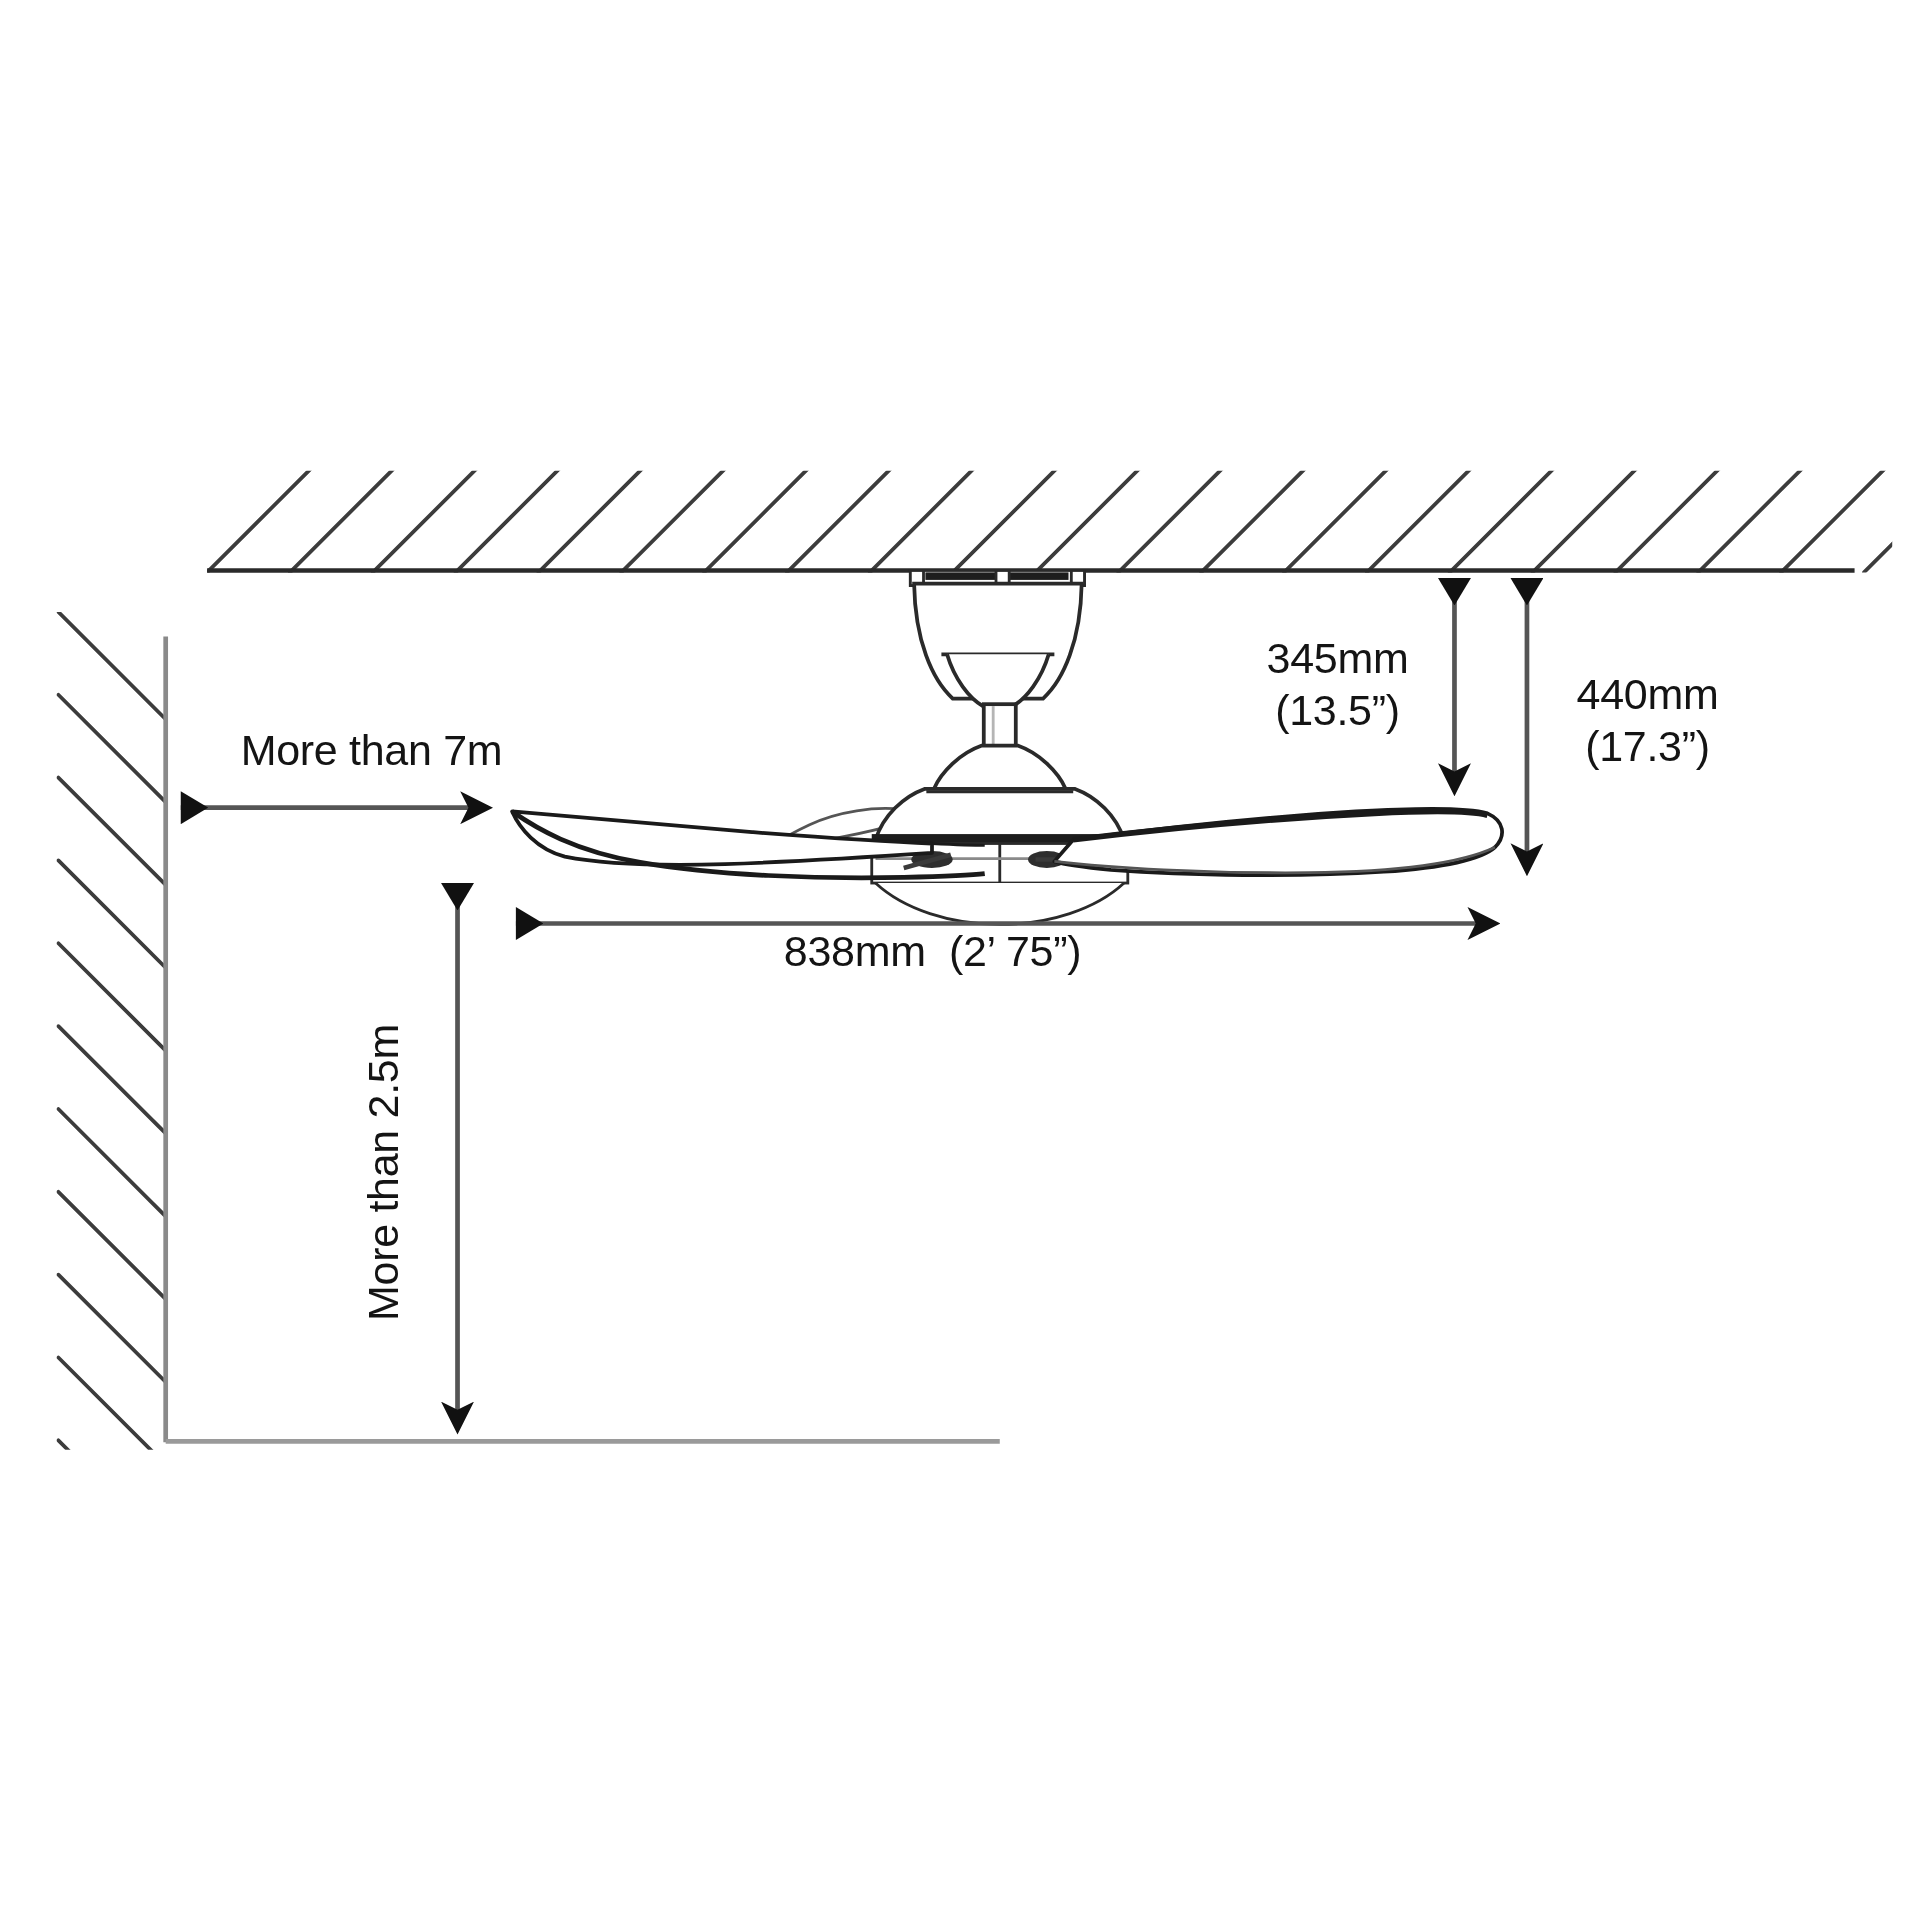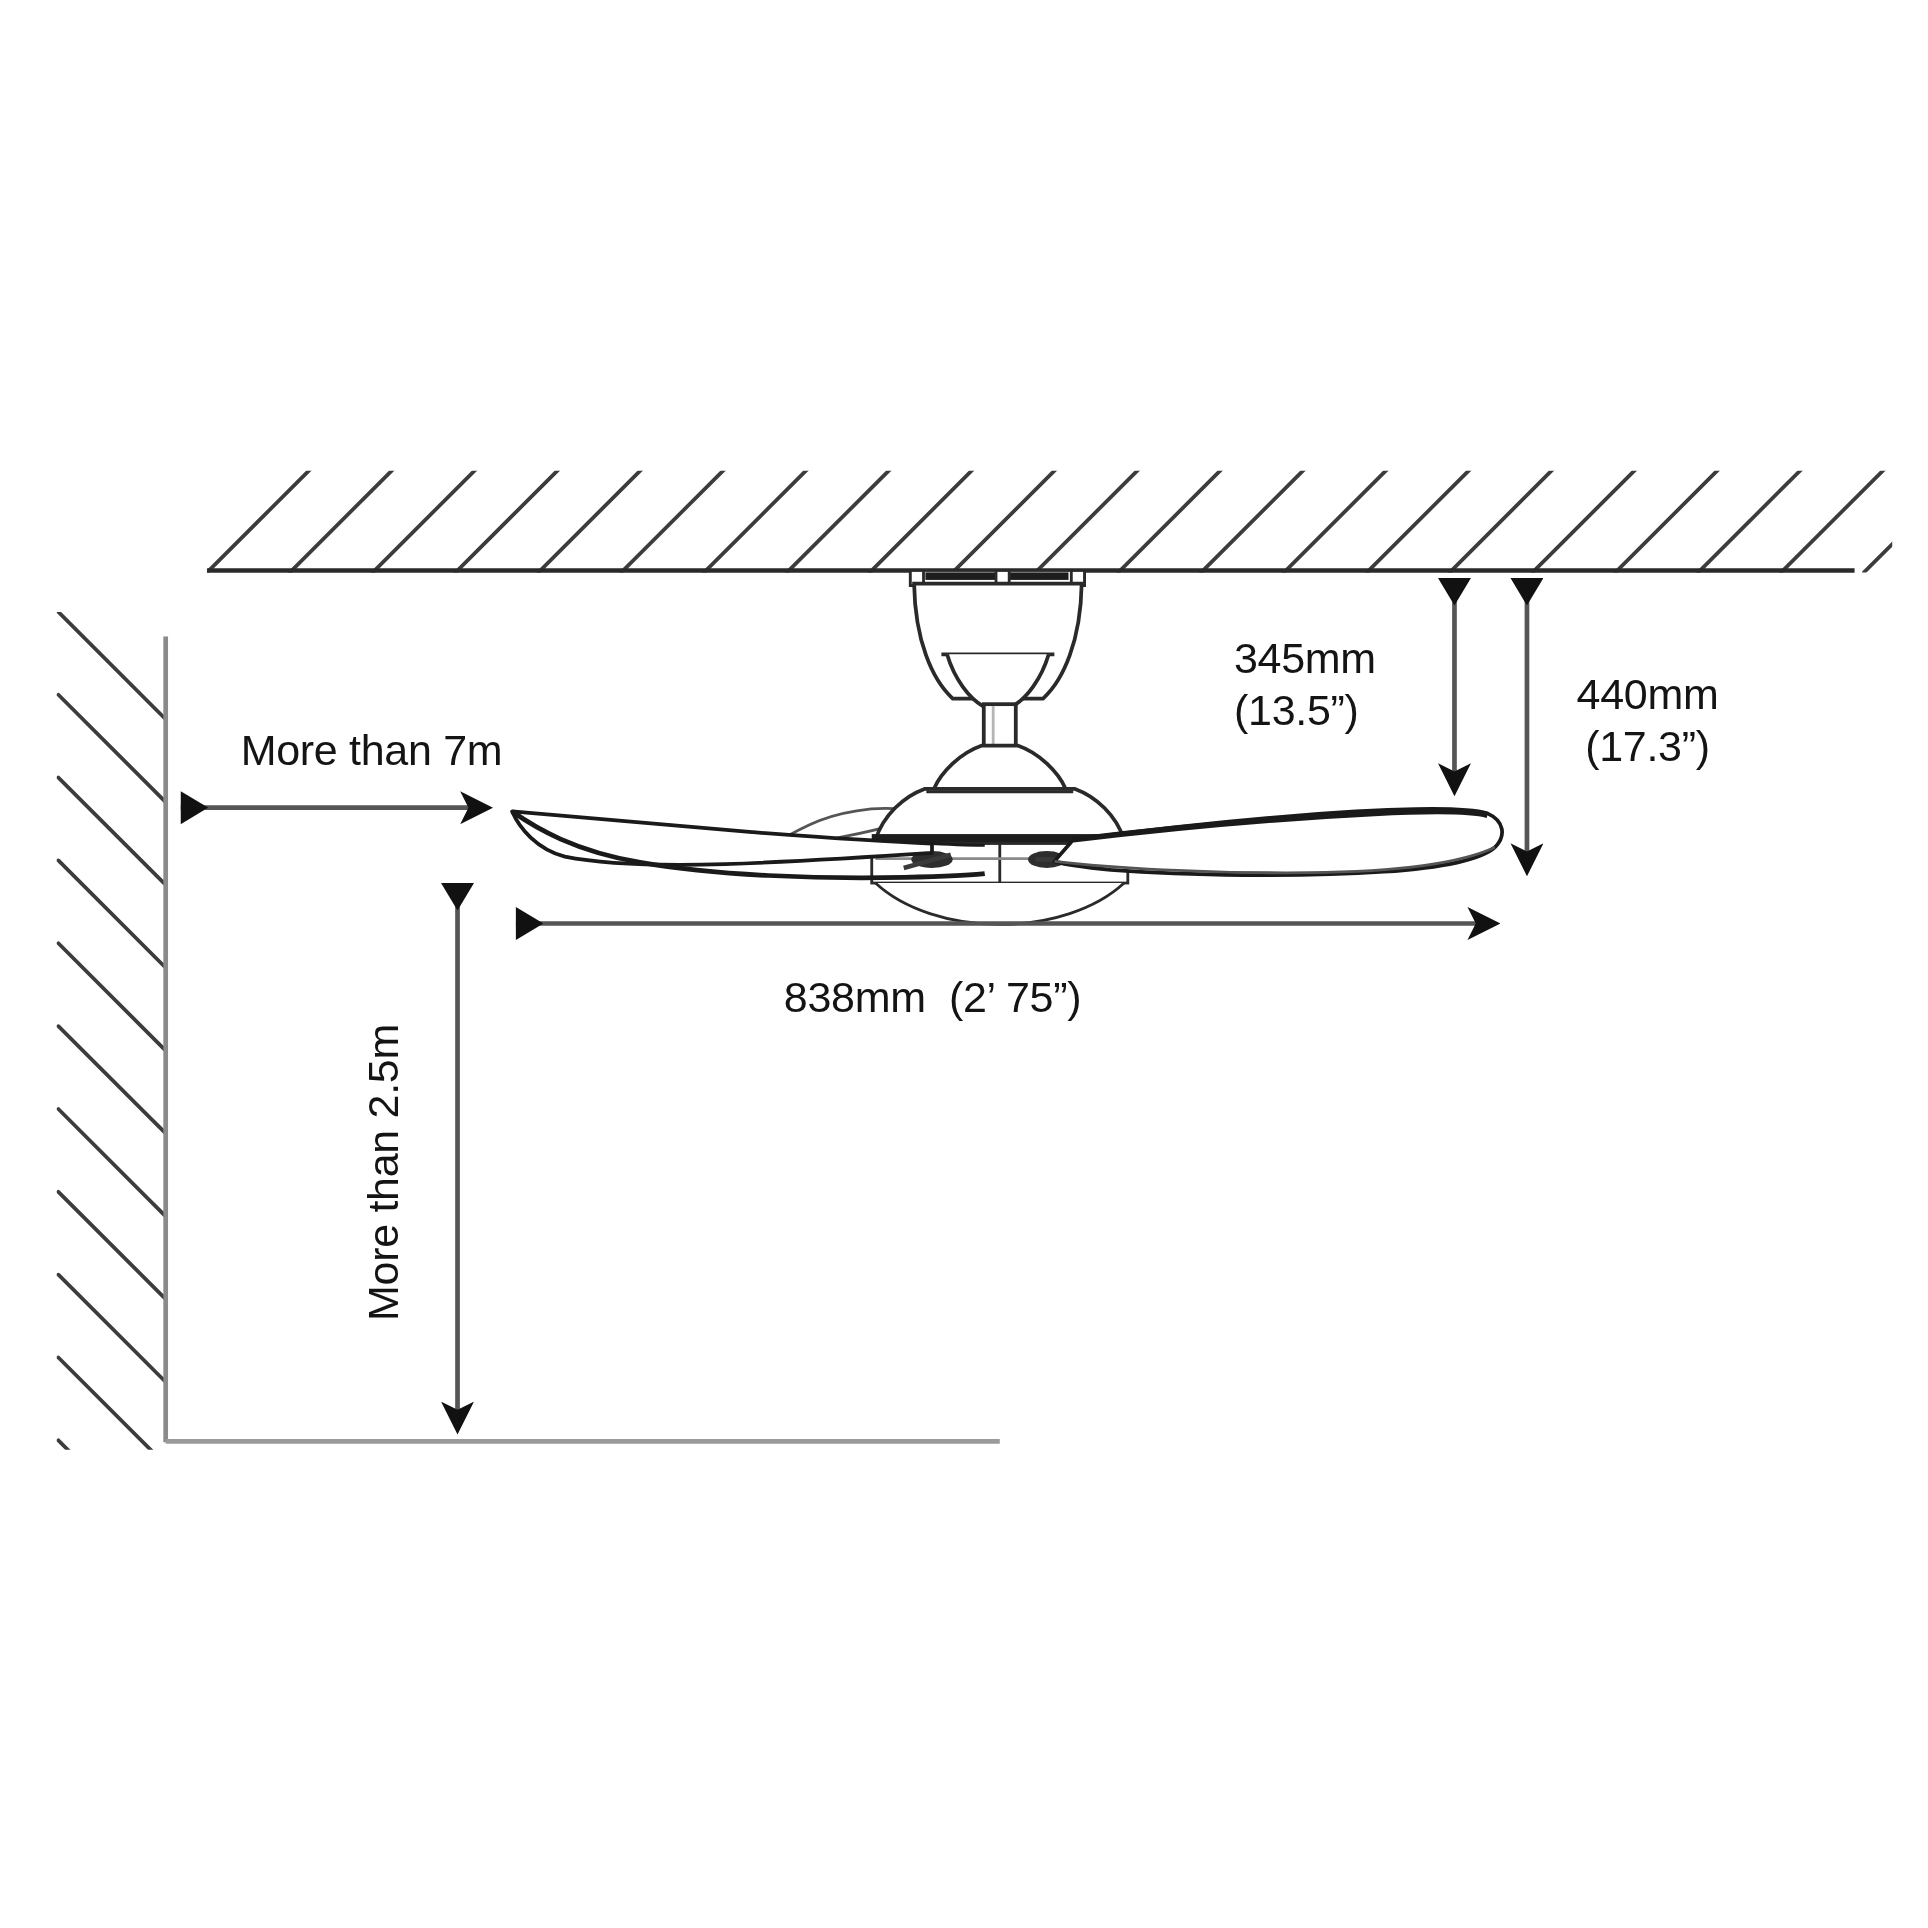--- a/index.html
+++ b/index.html
@@ -50,32 +50,32 @@
     top: 0px;
     width: 405px;
     text-align: center;
     transform-origin: 0 0;
     transform: translate(358px, 1375px) rotate(-90deg);
   }
   #label-drop-345 {
     left: 1234px;
     top: 633px;
     width: 207px;
-    text-align: left;
+    text-align: center;
   }
   #label-drop-440 {
     left: 1544px;
     top: 633px;
     width: 207px;
     text-align: center;
     margin-top: 36px;
   }
   #label-blade-span {
     left: 744px;
-    top: 972px;
+    top: 926px;
     width: 377px;
     text-align: center;
   }
 </style>
 </head>
 <body>
 
 <div id="diagram-root">
 
   <svg id="diagram-svg" viewBox="0 0 2048 2048" xmlns="http://www.w3.org/2000/svg">

